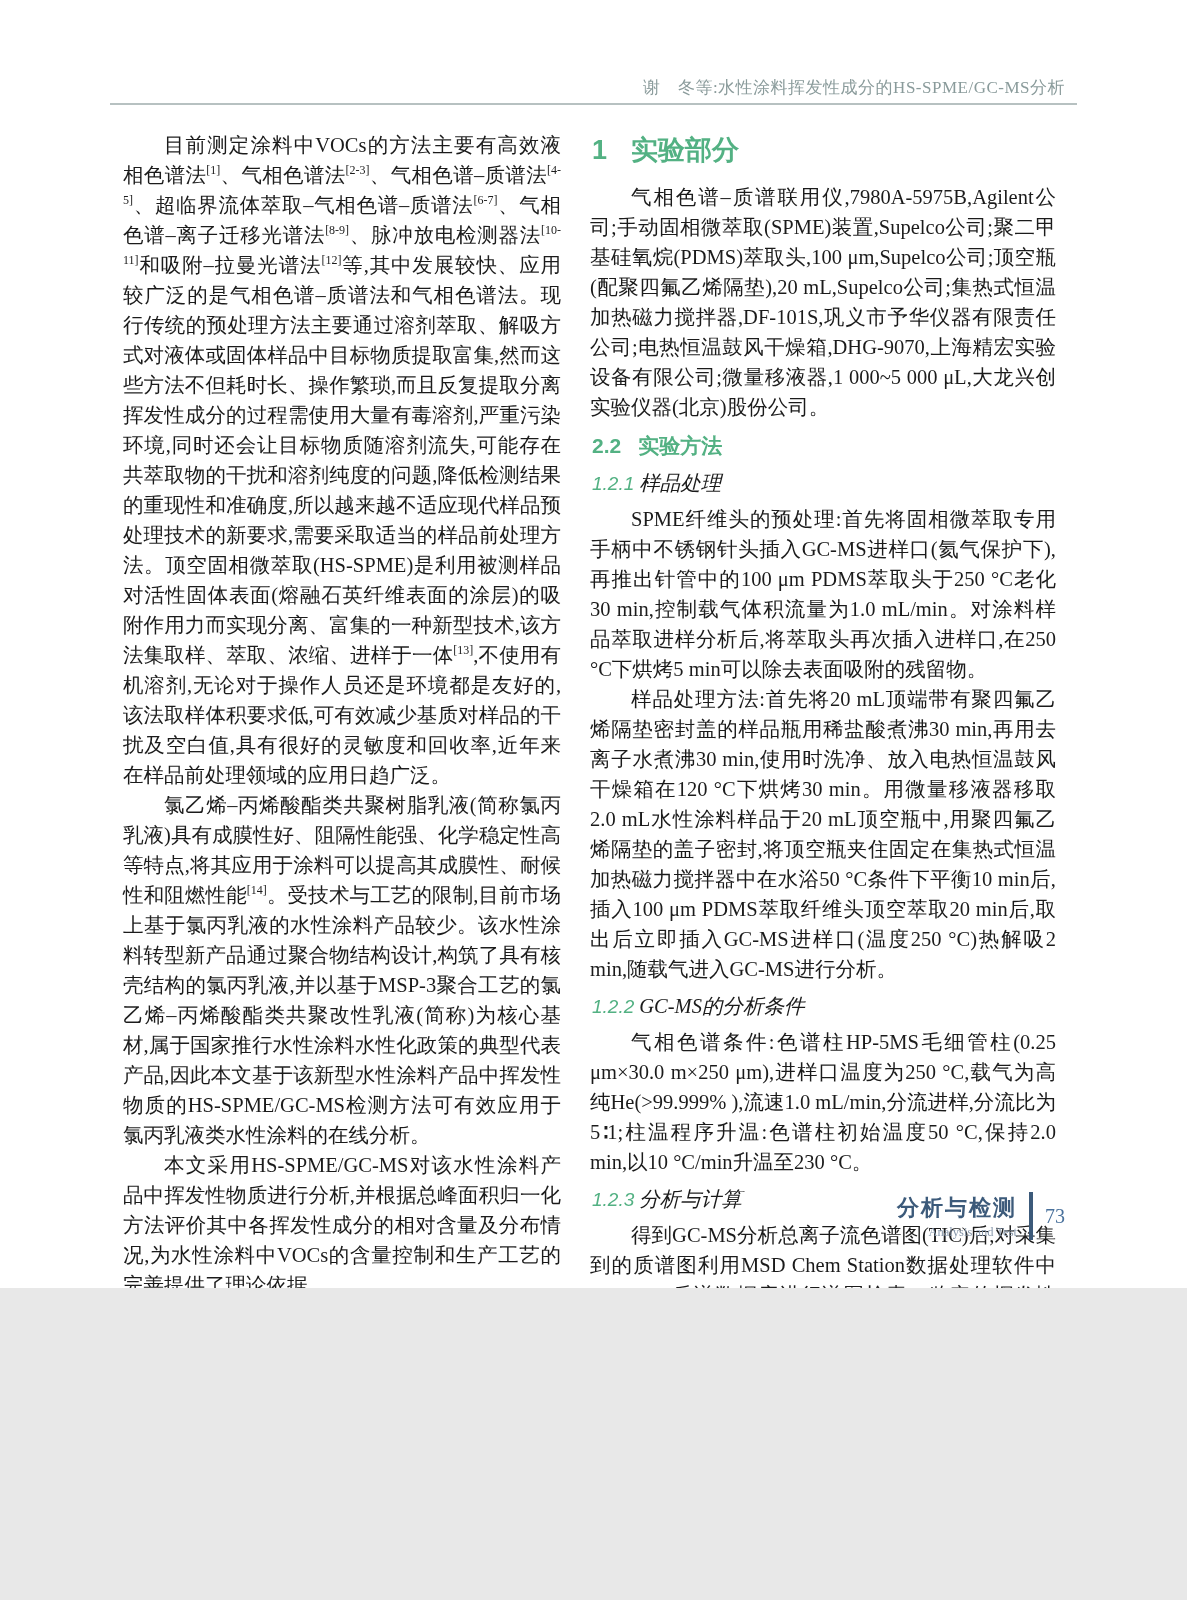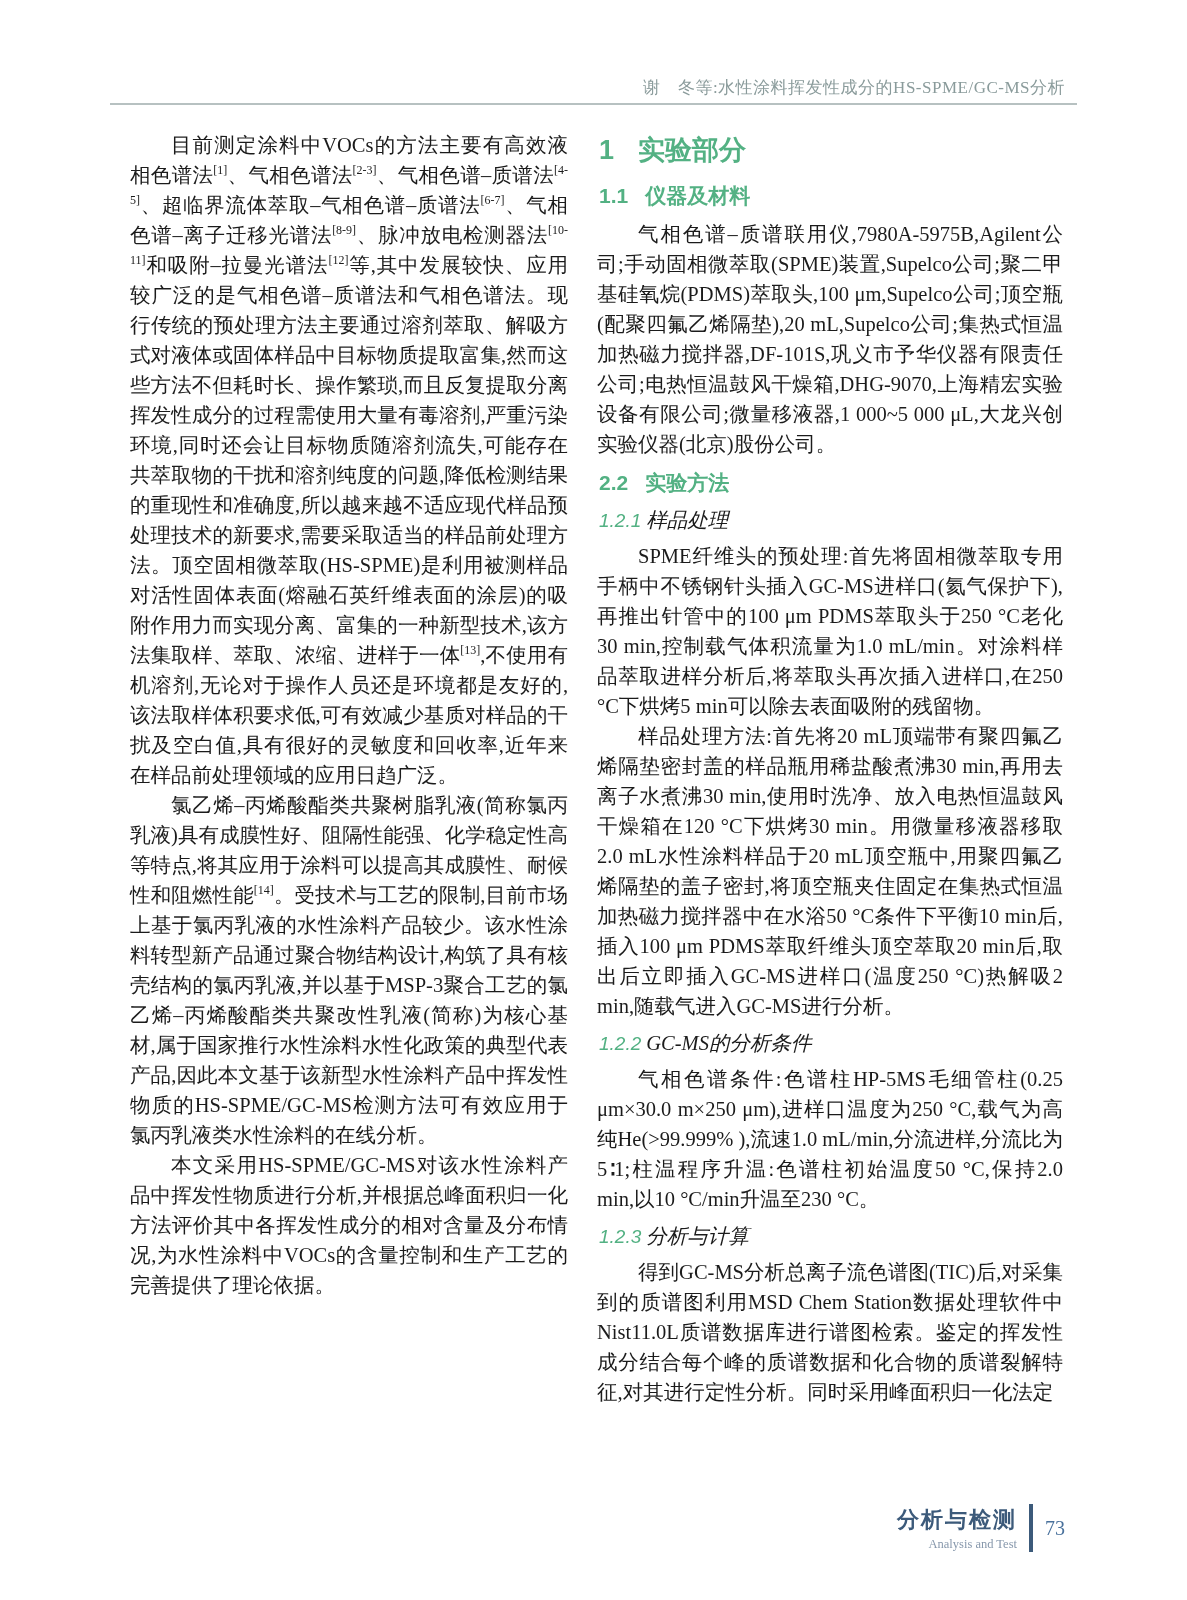--- a/index.html
+++ b/index.html
@@ -1,30 +1,30 @@
 <!DOCTYPE html>
 <html><head>
 <meta charset="utf-8">
 <style>
   html,body{margin:0;padding:0;background:#e8e8e8;}
   .page{
-    position:relative;width:1187px;height:1600px;margin:0 auto;
+    position:relative;width:1187px;height:1288px;margin:0 auto;
     background:#ffffff;overflow:hidden;
     font-family:"Liberation Serif","DejaVu Serif",serif;
     color:#1b1b1b;
   }
   .running-header{
     position:absolute;top:76px;left:110px;right:122px;
     text-align:right;font-size:17px;color:#8a9b9b;letter-spacing:.5px;
   }
   .header-rule{
     position:absolute;top:103px;left:110px;width:967px;height:2px;
     background:#b7c1c1;
   }
-  .columns{position:absolute;top:130px;left:130px;display:flex;gap:29px;justify-content:center;}
+  .columns{position:absolute;top:130px;left:123px;display:flex;gap:29px;justify-content:center;}
   .col-left{width:438px;flex:none;}
   .col-right{width:466px;flex:none;}
   .para{
     margin:0;text-indent:2em;font-size:20.5px;line-height:30px;
     text-align:justify;color:#1b1b1b;
   }
   .para sup{font-size:12px;line-height:0;}
   .h1{
     display:flex;gap:24px;align-items:baseline;
     font-family:"Liberation Sans","DejaVu Sans",sans-serif;font-weight:bold;
@@ -68,24 +68,20 @@
     <div class="col-left" id="left-col">
         <p class="para">目前测定涂料中VOCs的方法主要有高效液相色谱法<sup>[1]</sup>、气相色谱法<sup>[2-3]</sup>、气相色谱–质谱法<sup>[4-5]</sup>、超临界流体萃取–气相色谱–质谱法<sup>[6-7]</sup>、气相色谱–离子迁移光谱法<sup>[8-9]</sup>、脉冲放电检测器法<sup>[10-11]</sup>和吸附–拉曼光谱法<sup>[12]</sup>等,其中发展较快、应用较广泛的是气相色谱–质谱法和气相色谱法。现行传统的预处理方法主要通过溶剂萃取、解吸方式对液体或固体样品中目标物质提取富集,然而这些方法不但耗时长、操作繁琐,而且反复提取分离挥发性成分的过程需使用大量有毒溶剂,严重污染环境,同时还会让目标物质随溶剂流失,可能存在共萃取物的干扰和溶剂纯度的问题,降低检测结果的重现性和准确度,所以越来越不适应现代样品预处理技术的新要求,需要采取适当的样品前处理方法。顶空固相微萃取(HS-SPME)是利用被测样品对活性固体表面(熔融石英纤维表面的涂层)的吸附作用力而实现分离、富集的一种新型技术,该方法集取样、萃取、浓缩、进样于一体<sup>[13]</sup>,不使用有机溶剂,无论对于操作人员还是环境都是友好的,该法取样体积要求低,可有效减少基质对样品的干扰及空白值,具有很好的灵敏度和回收率,近年来在样品前处理领域的应用日趋广泛。</p>
         <p class="para">氯乙烯–丙烯酸酯类共聚树脂乳液(简称氯丙乳液)具有成膜性好、阻隔性能强、化学稳定性高等特点,将其应用于涂料可以提高其成膜性、耐候性和阻燃性能<sup>[14]</sup>。受技术与工艺的限制,目前市场上基于氯丙乳液的水性涂料产品较少。该水性涂料转型新产品通过聚合物结构设计,构筑了具有核壳结构的氯丙乳液,并以基于MSP-3聚合工艺的氯乙烯–丙烯酸酯类共聚改性乳液(简称)为核心基材,属于国家推行水性涂料水性化政策的典型代表产品,因此本文基于该新型水性涂料产品中挥发性物质的HS-SPME/GC-MS检测方法可有效应用于氯丙乳液类水性涂料的在线分析。</p>
         <p class="para">本文采用HS-SPME/GC-MS对该水性涂料产品中挥发性物质进行分析,并根据总峰面积归一化方法评价其中各挥发性成分的相对含量及分布情况,为水性涂料中VOCs的含量控制和生产工艺的完善提供了理论依据。</p>
       </div>
     <div class="col-right" id="right-col">
         <div class="h1">
           <span class="num">1</span>
           <span class="ttl">实验部分</span>
         </div>
-        <div class="h2">
-          <span class="num">1.1</span>
-          <span class="ttl">仪器及材料</span>
-        </div>
         <p class="para">气相色谱–质谱联用仪,7980A-5975B,Agilent公司;手动固相微萃取(SPME)装置,Supelco公司;聚二甲基硅氧烷(PDMS)萃取头,100 μm,Supelco公司;顶空瓶(配聚四氟乙烯隔垫),20 mL,Supelco公司;集热式恒温加热磁力搅拌器,DF-101S,巩义市予华仪器有限责任公司;电热恒温鼓风干燥箱,DHG-9070,上海精宏实验设备有限公司;微量移液器,1 000~5 000 μL,大龙兴创实验仪器(北京)股份公司。</p>
         <div class="h2">
           <span class="num">2.2</span>
           <span class="ttl">实验方法</span>
         </div>
         <div class="h3">
           <span class="num">1.2.1</span>
           <span class="ttl">样品处理</span>
         </div>
         <p class="para">SPME纤维头的预处理:首先将固相微萃取专用手柄中不锈钢针头插入GC-MS进样口(氦气保护下),再推出针管中的100 μm PDMS萃取头于250 °C老化30 min,控制载气体积流量为1.0 mL/min。对涂料样品萃取进样分析后,将萃取头再次插入进样口,在250 °C下烘烤5 min可以除去表面吸附的残留物。</p>

